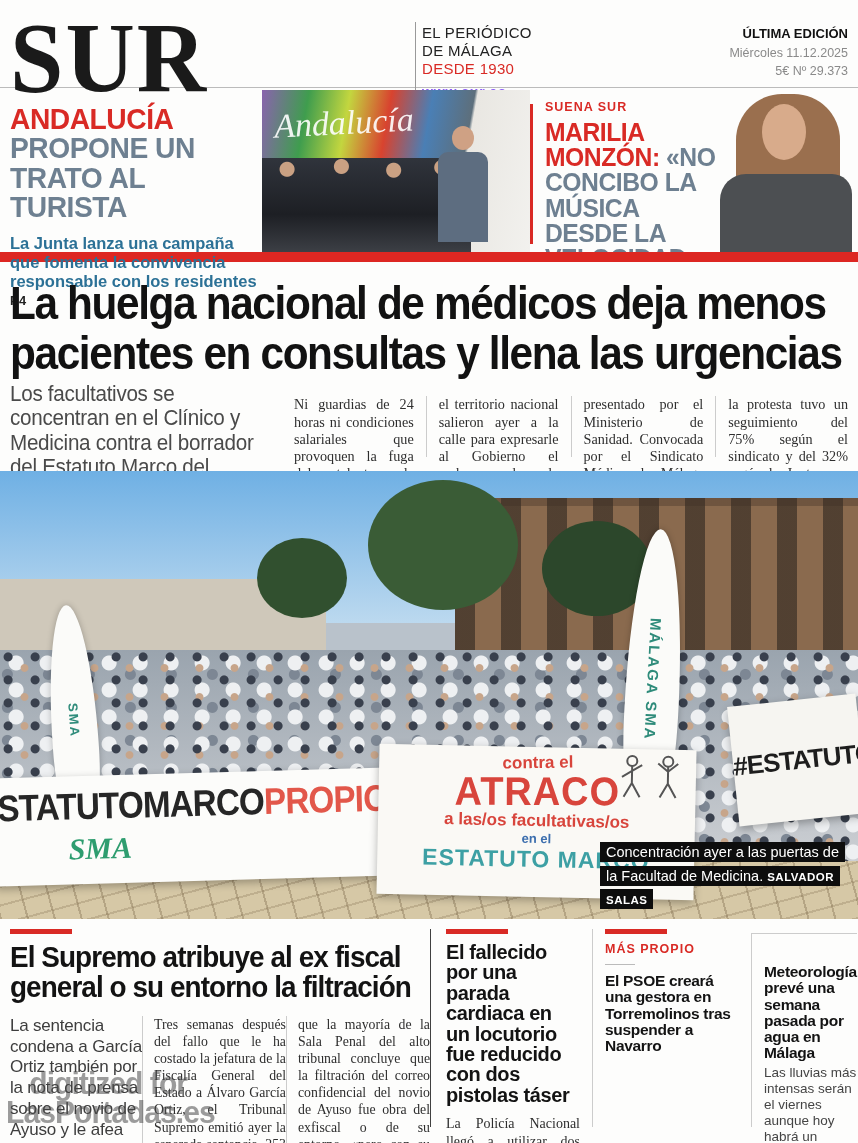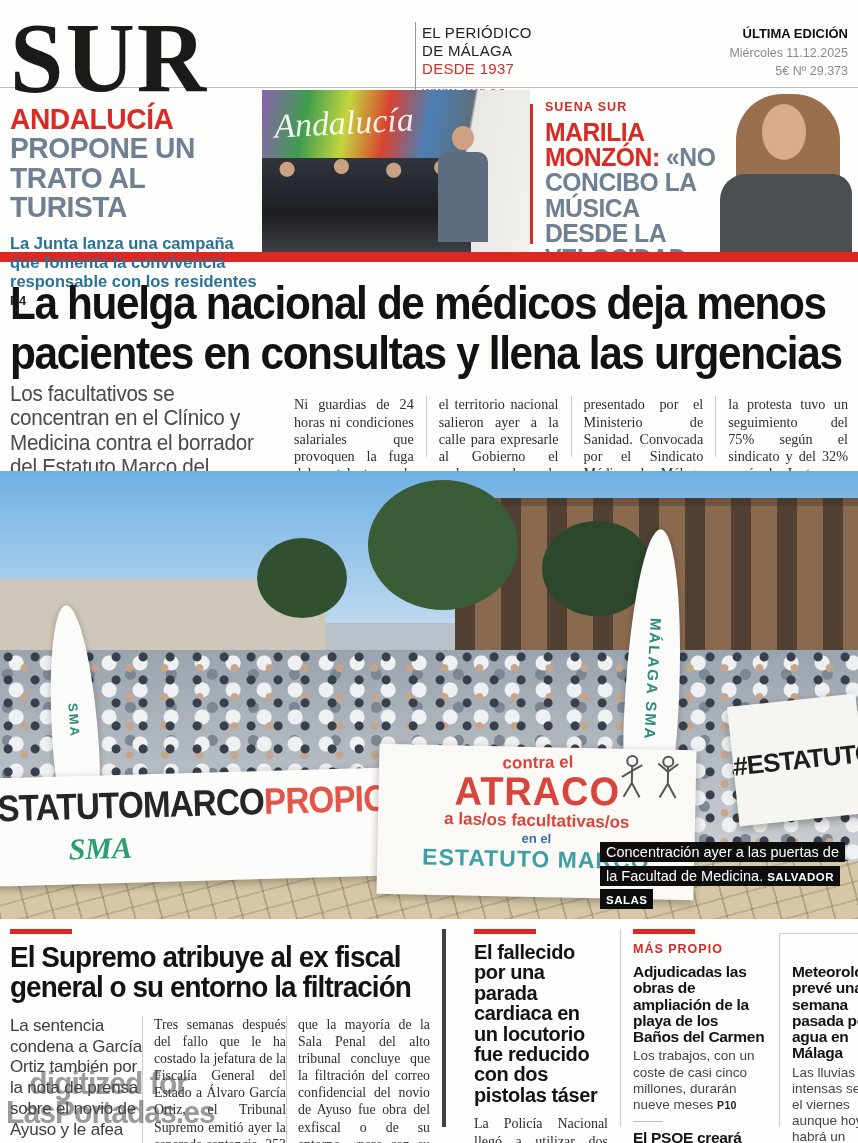--- a/index.html
+++ b/index.html
@@ -130,21 +130,21 @@
   
   .bottom{display:flex;height:208px;padding:10px 10px 0;box-sizing:border-box;}
   .rb-small{width:62px;height:5px;background:#d92a25;margin-bottom:8px;}
   .story-left{width:420px;flex-shrink:0;}
   .sl-head{font-size:30px;font-weight:800;line-height:1.0;letter-spacing:-1px;color:#131313;
       transform:scaleX(.93);transform-origin:0 0;width:107%;}
   .sl-cols{display:flex;margin-top:14px;}
   .sl-lead{width:132px;font-size:17px;line-height:1.22;color:#3d3d3d;letter-spacing:-.2px;flex-shrink:0;}
   .sl-col{flex:1;border-left:1px solid #ccc;margin-left:11px;padding-left:11px;
       font-family:"Liberation Serif",serif;font-size:13.8px;line-height:1.24;color:#2e2e2e;text-align:justify;}
-  .story-mid{width:134px;flex-shrink:0;border-left:4px solid #404040;margin-left:12px;padding-left:28px;}
+  .story-mid{width:134px;flex-shrink:0;border-left:1px solid #404040;padding-left:15px;}
   .sm-head{font-size:20px;font-weight:800;line-height:1.02;letter-spacing:-.4px;color:#131313;}
   .sm-body{margin-top:10px;font-family:"Liberation Serif",serif;font-size:14px;line-height:1.26;
       color:#2e2e2e;text-align:justify;}
   .mas-temas{width:134px;flex-shrink:0;border-left:1px solid #ccc;margin-left:12px;padding-left:12px;}
   .mt-label{font-size:12.5px;font-weight:800;letter-spacing:1px;color:#d92a25;margin-bottom:8px;}
   .mt-title{font-size:15.5px;font-weight:800;line-height:1.05;letter-spacing:-.3px;color:#131313;}
   .mt-body{font-size:13.5px;line-height:1.2;color:#444;margin-top:3px;}
   .mt-div{width:30px;border-top:1px solid #bbb;margin:8px 0;}
   .col4{flex:1;border-left:1px solid #ccc;margin-left:12px;padding-left:12px;border-top:1px solid #ccc;
       padding-top:30px;margin-top:4px;}
@@ -158,21 +158,21 @@
 <body>
 
 <div class="page">
 
   <header class="masthead">
     <div class="logo">SUR</div>
     <div class="mast-divider"></div>
     <div class="tagline">
       <div class="t1">EL PERIÓDICO</div>
       <div class="t1">DE MÁLAGA</div>
-      <div class="t3">DESDE 1937</div>
+      <div class="t3">DESDE 1930</div>
       <div class="web">www.sur.es</div>
     </div>
     <div class="edition">
       <div class="ed1">ÚLTIMA EDICIÓN</div>
       <div class="ed2">Miércoles 11.12.2025</div>
       <div class="ed3">5€  Nº 29.373</div>
     </div>
   </header>
 
   <div class="teasers">
@@ -306,27 +306,20 @@
       <p class="sm-body" style="margin-bottom:0">
         <span>La Policía Nacional llegó a utilizar dos pistolas táser para reducir al hombre de 35 años, que presentaba un gran estado de agitación en el locutorio de Torremolinos donde sucedió todo.</span>
         
       </p>
     </div>
 
     <div class="mas-temas">
       <div class="rb-small"></div>
       <div class="mt-label">MÁS PROPIO</div>
 
-      <div>
-        <div class="mt-title">Adjudicadas las obras de ampliación de la playa de los Baños del Carmen</div>
-        <div class="mt-body">
-          <span>Los trabajos, con un coste de casi cinco millones, durarán nueve meses</span>
-          <span class="pref">P10</span>
-        </div>
-      </div>
       <div class="mt-div"></div>
       <div>
         <div class="mt-title">El PSOE creará una gestora en Torremolinos tras suspender a Navarro</div>
 
       </div>
     </div>
 
     <div class="col4">
       <div>
         <div class="mt-title">Meteorología prevé una semana pasada por agua en Málaga</div>

